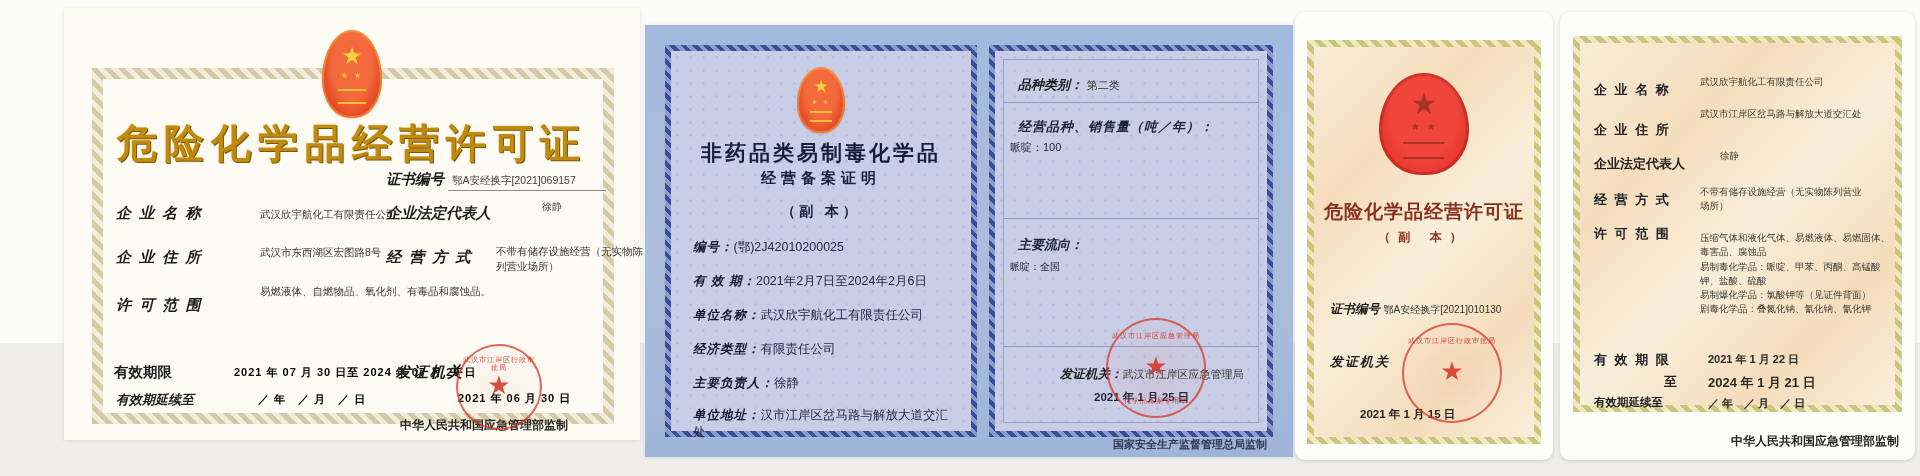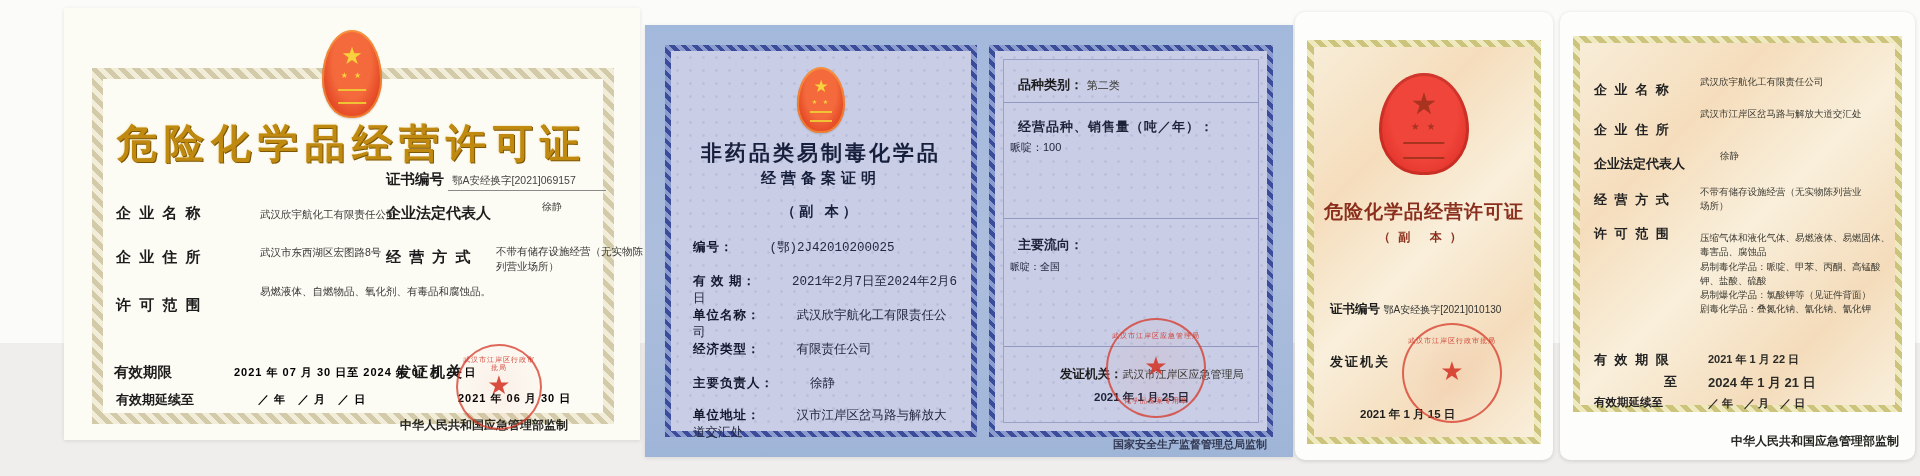--- a/index.html
+++ b/index.html
@@ -24,21 +24,21 @@
   .emblem::before{content:"★";position:absolute;left:50%;top:16%;transform:translateX(-50%);
     color:#f8d23c;font-size:24px;line-height:1;}
   .emblem::after{content:"★ ★";position:absolute;left:50%;top:47%;transform:translateX(-50%);
     color:#f8d23c;font-size:8px;letter-spacing:2px;white-space:nowrap;}
   .emblem .gate{position:absolute;left:50%;bottom:16%;transform:translateX(-50%);
     width:46%;height:12%;border-top:2px solid #f0c235;border-bottom:2px solid #f0c235;}
   .cert1 .emblem1{left:50%;margin-left:-30px;top:22px;width:60px;height:88px;}
   .cert1 .title{position:absolute;left:0;right:0;top:108px;text-align:center;
     font-family:"Liberation Serif", serif;font-weight:bold;font-size:40px;letter-spacing:7px;
     color:#c08a10;text-shadow:1px 1px 0 #7e5706, 0 0 2px rgba(230,185,60,.6);}
-  .lbl{font-weight:bold;color:#1c1c1c;}
+  .lbl{font-weight:bold;color:#1c1c1c;font-style:italic;}
   .val{color:#33332f;}
   .uline{display:inline-block;border-bottom:1px solid #8a8a88;min-width:150px;
     font-size:10.5px;color:#44443f;padding:0 4px 2px;}
   .c1-certno{position:absolute;left:322px;top:162px;font-size:14.5px;}
   .c1-row{position:absolute;font-size:15px;letter-spacing:2px;}
   .c1-val{position:absolute;font-size:10.5px;line-height:1.45;color:#3a3a35;}
   .c1-dates{position:absolute;left:50px;top:355px;font-size:14.5px;font-weight:bold;color:#1c1c1c;}
   .c1-datestr{font-weight:bold;font-size:11px;letter-spacing:1px;color:#000000;margin-left:42px;}
   .seal{position:absolute;border-radius:50%;border:2.5px solid rgba(213,56,40,.75);
     background:radial-gradient(circle, rgba(240,120,100,.08), rgba(240,120,100,0));z-index:5;}
@@ -60,21 +60,21 @@
     border-image:repeating-linear-gradient(45deg,#3b4d9a 0 4px,#8b9bce 4px 8px) 6;}
   .panelL{left:20px;width:300px;}
   .panelR{left:344px;width:272px;}
   .cert2 .emblem2{left:50%;margin-left:-24px;top:16px;width:48px;height:66px;}
   .cert2 .emblem2::before{font-size:17px;}
   .cert2 .emblem2::after{font-size:6px;}
   .p-title{position:absolute;left:0;right:0;text-align:center;
     font-family:"Liberation Serif", serif;font-weight:bold;color:#161f3c;}
   .c2-field{position:absolute;left:22px;right:14px;font-size:12.5px;color:#1d2338;}
   .c2-field .lbl{letter-spacing:1px;color:#14182e;}
-  .c2-field .val{font-family:Liberation Mono, monospace;color:#232841;margin-left:36px;}
+  .c2-field .val{font-family:Liberation Sans, sans-serif;color:#232841;}
   .ibox{position:absolute;inset:8px;border:1px solid #9aa3c6;}
   .divid{position:absolute;left:0;right:0;border-top:1px solid #8f99c0;}
   .c2r-row{position:absolute;left:14px;right:10px;color:#1d2338;}
   
   .card{position:absolute;top:12px;height:448px;background:#fdfdfc;border-radius:10px;
     box-shadow:0 1px 4px rgba(0,0,0,.14);}
   .cardA{left:1295px;width:258px;}
   .cardB{left:1560px;width:355px;}
   .inner{position:absolute;background:
       linear-gradient(135deg,#f8edd8 0%,#f5ddbc 28%,#f9efdb 52%,#f4dcbb 78%,#f9efdc 100%);

